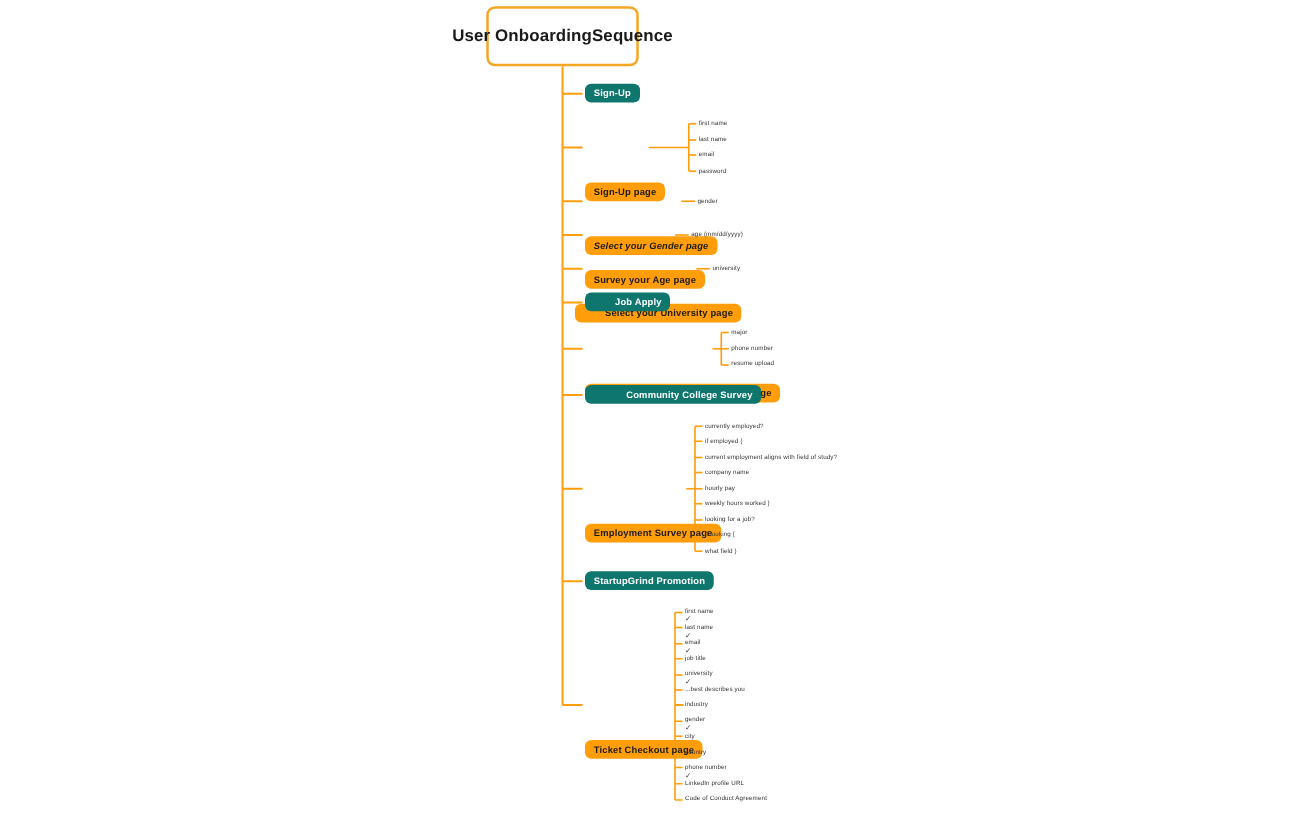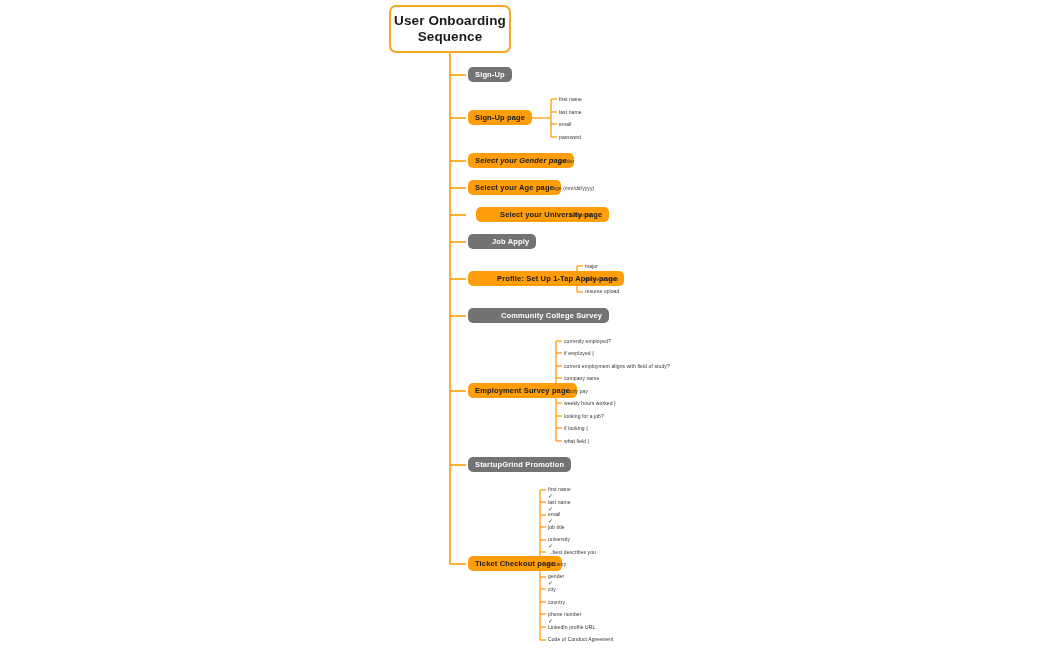--- a/index.html
+++ b/index.html
@@ -36,45 +36,46 @@
     top: 5px;
     width: 122px;
     height: 48px;
     background: #ffffff;
     border: 2px solid #F5A623;
     border-radius: 7px;
     color: #1a1a1a;
     font-size: 13.5px;
     font-weight: bold;
     line-height: 16px;
-    flex-direction: column;
+    flex-direction: row;
     letter-spacing: 0.1px;
   }
   #root-node .line { display: block; }
   
   .node-dark {
-    background: #737373;
+    background: #0f766e;
     border-radius: 5px;
     color: #ffffff;
     font-size: 7.5px;
     font-weight: bold;
     height: 15px;
     padding: 0 7px;
     letter-spacing: 0.15px;
   }
   
   .node-orange {
     background: #FF9D0B;
     border-radius: 5px;
     color: #1a1a1a;
     font-size: 7.5px;
     font-weight: bold;
     height: 15px;
     padding: 0 7px;
     letter-spacing: 0.15px;
+    margin-top: 36px;
   }
   
   .leaf {
     position: absolute;
     font-size: 5px;
     color: #333333;
     white-space: nowrap;
     line-height: 6.5px;
     letter-spacing: 0.1px;
   }
@@ -180,24 +181,24 @@
 
   <div class="node node-orange" style="left:468px; top:110px;">
     <span>Sign-Up page</span>
   </div>
 
   <div class="node node-orange" style="left:468px; top:153px;font-style:italic;">
     <span>Select your Gender page</span>
   </div>
 
   <div class="node node-orange" style="left:468px; top:180px;">
-    <span>Select your Age page</span>
-  </div>
-
-  <div class="node node-orange" style="left:476px; top:207px;padding-left:24px;">
+    <span>Survey your Age page</span>
+  </div>
+
+  <div class="node node-orange" style="left:460px; top:207px;padding-left:24px;">
     <span>Select your University page</span>
   </div>
 
   <div class="node node-dark" style="left:468px; top:234px;padding-left:24px;">
     <span>Job Apply</span>
   </div>
 
   <div class="node node-orange" style="left:468px; top:271px;padding-left:29px;">
     <span>Profile: Set Up 1-Tap Apply page</span>
   </div>

